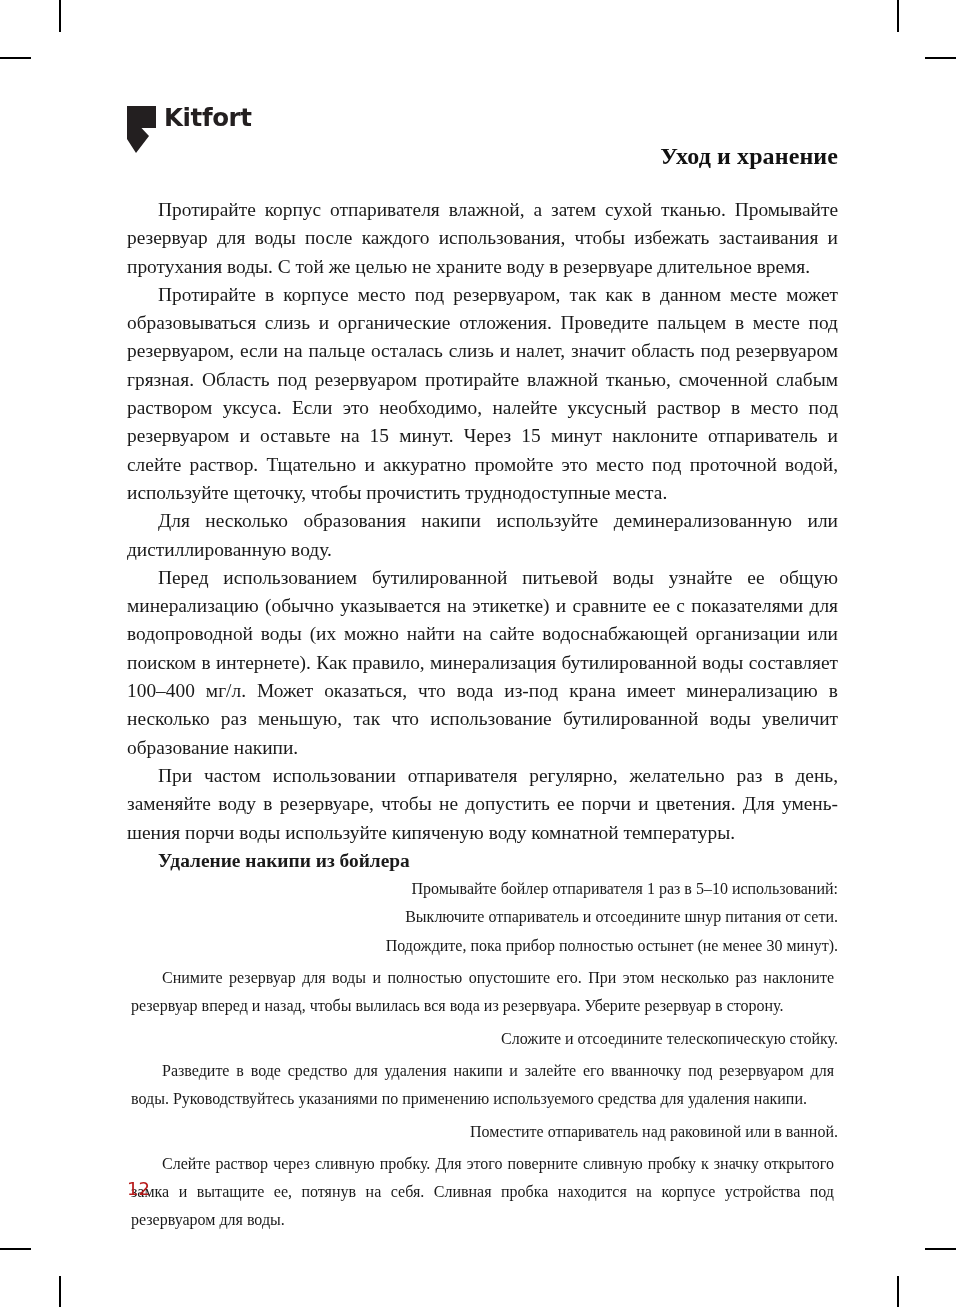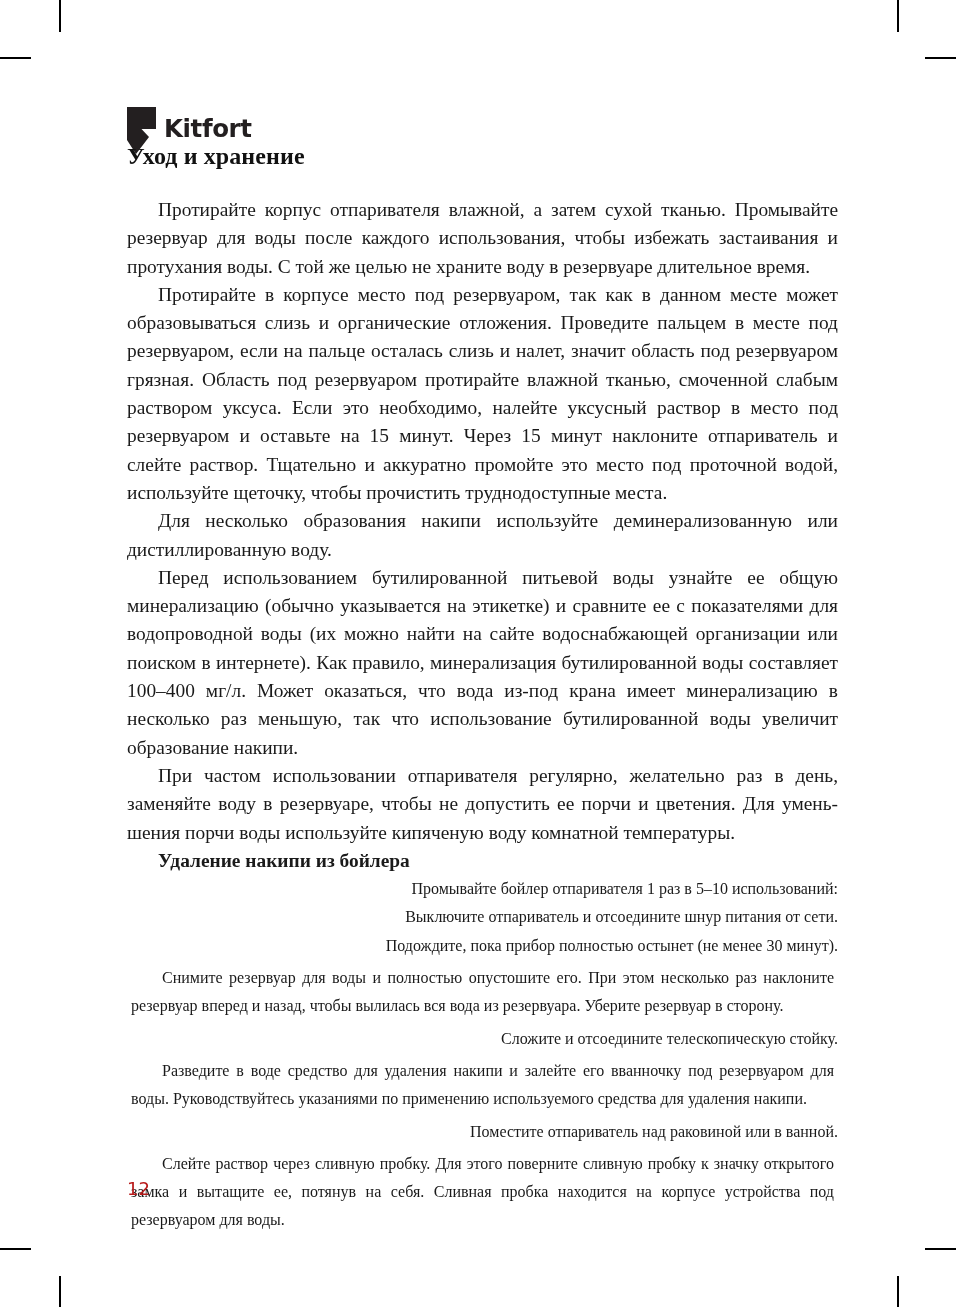--- a/index.html
+++ b/index.html
@@ -42,21 +42,21 @@
     width: 711px;
     height: 1307px;
   }
 
   
   .masthead {
     position: absolute;
     left: 0px;
     top: 106px;
     display: flex;
-    align-items: center;
+    align-items: flex-start;
     height: 50px;
   }
   .logo-mark {
     width: 30px;
     height: 48px;
     position: relative;
     margin-right: 7px;
   }
   .logo-mark svg { display: block; }
   .logo-word {
@@ -68,21 +68,21 @@
     line-height: 1;
     padding-bottom: 4px;
   }
 
   
   .doc-title {
     position: absolute;
     left: 0;
     top: 143px;
     width: 711px;
-    text-align: left;
+    text-align: right;
     font-weight: 700;
     font-size: 24px;
     letter-spacing: 0.1px;
     color: #111111;
   }
 
   
   .body-block {
     position: absolute;
     left: 0px;

